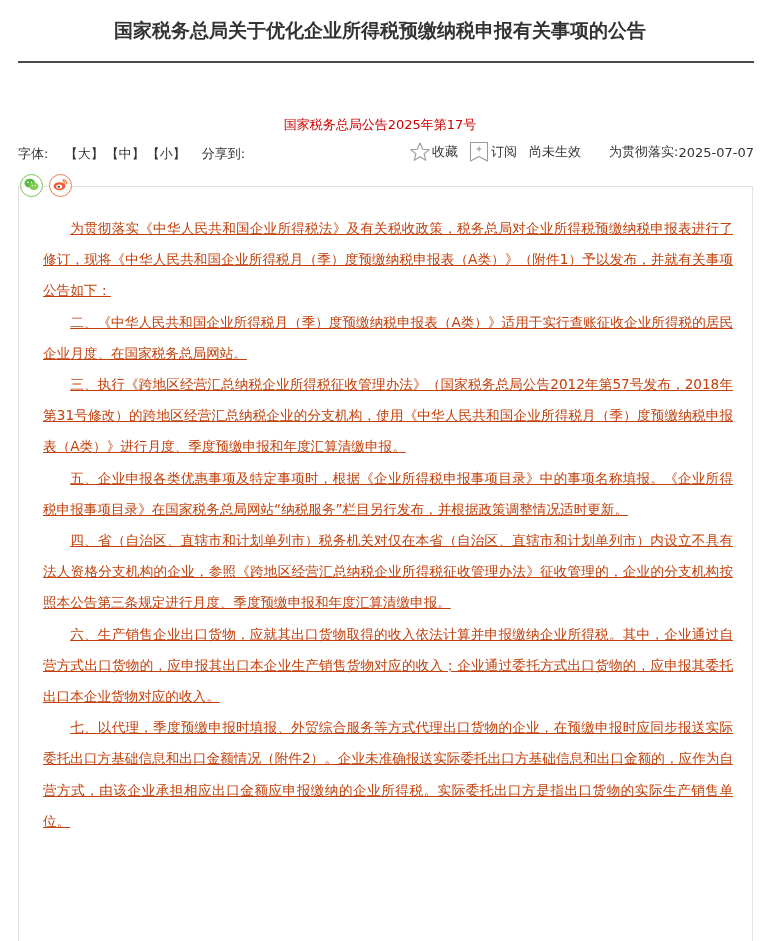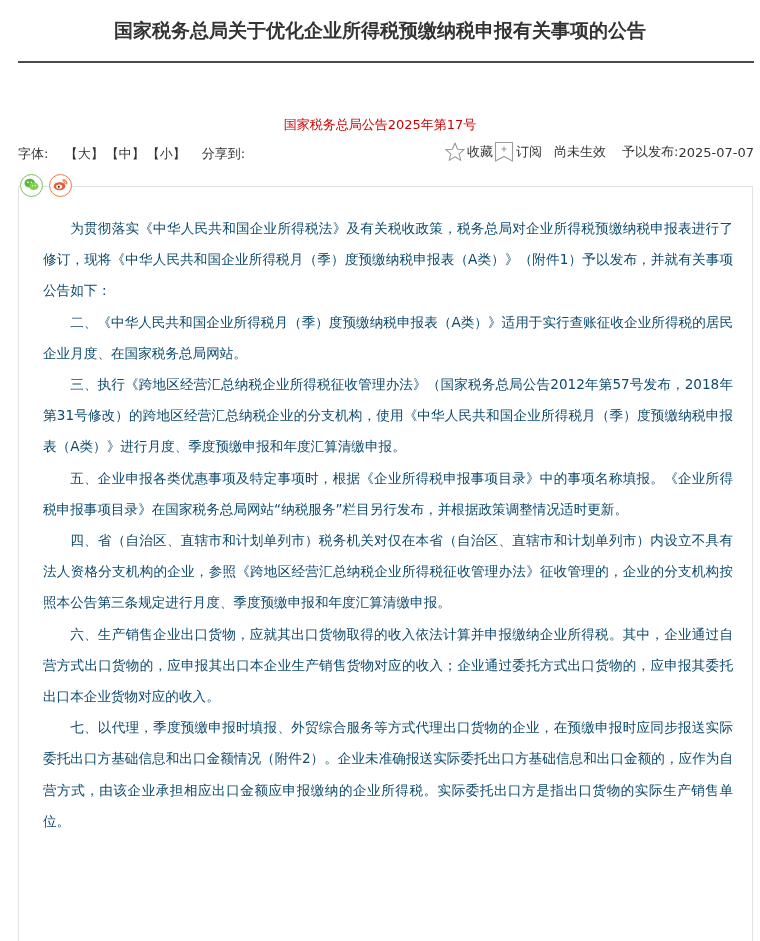--- a/index.html
+++ b/index.html
@@ -75,23 +75,23 @@
       display: inline-flex;
       align-items: center;
       cursor: pointer;
     }
     .tb-icon {
       display: inline-block;
       width: 22px;
       height: 22px;
       margin-right: 1px;
     }
-    .fav-item { }
+    .fav-item { margin-right: 10px; }
     .sub-item { margin-right: 12px; }
-    .status-item { margin-right: 16px; font-family: Liberation Mono, monospace; }
+    .status-item { margin-right: 28px; font-family: Liberation Mono, monospace; }
     .share-icons {
       position: absolute;
       top: 174px;
       left: 20px;
       height: 24px;
       display: flex;
       z-index: 2;
     }
     .share-btn {
       width: 23px;
@@ -114,22 +114,23 @@
       height: 800px;
       border: 1px solid #e2e2e2;
     }
     .content {
       position: absolute;
       top: 213px;
       left: 43px;
       width: 690px;
       font-size: 13.6px;
       line-height: 31.2px;
-      color: #0c4a6e;
+      color: #c2410c;
       text-align: justify;
+      text-decoration: underline;
     }
     .content p {
       text-indent: 2em;
       margin: 0;
     }
   </style>
 </head>
 <body>
 
 <div class="page">
@@ -159,21 +160,21 @@
         <span class="tb-icon">
           <svg width="22" height="22" viewBox="0 0 22 22">
             <path d="M2.5,1.5 H19.5 V20 L11,15.5 L2.5,20 Z" fill="none" stroke="#9a9a9a" stroke-width="1.1" stroke-linejoin="round"></path>
             <line x1="11" y1="5.5" x2="11" y2="10.5" stroke="#9a9a9a" stroke-width="1.1"></line>
             <line x1="8.5" y1="8" x2="13.5" y2="8" stroke="#9a9a9a" stroke-width="1.1"></line>
           </svg>
         </span>
         <span>订阅</span>
       </div>
       <span class="status-item">尚未生效</span>
-      <span>予以发布:</span>
+      <span>为贯彻落实:</span>
       <span>2025-07-07</span>
     </div>
   </div>
 
   <div class="share-icons">
     <div class="share-btn wechat">
       <span>
         <svg width="15" height="13" viewBox="0 0 15 13">
           <ellipse cx="5.8" cy="5.2" rx="5.3" ry="4.4" fill="#56b83c"></ellipse>
           <ellipse cx="9.8" cy="8.2" rx="4.6" ry="3.8" fill="#7fcf50"></ellipse>

